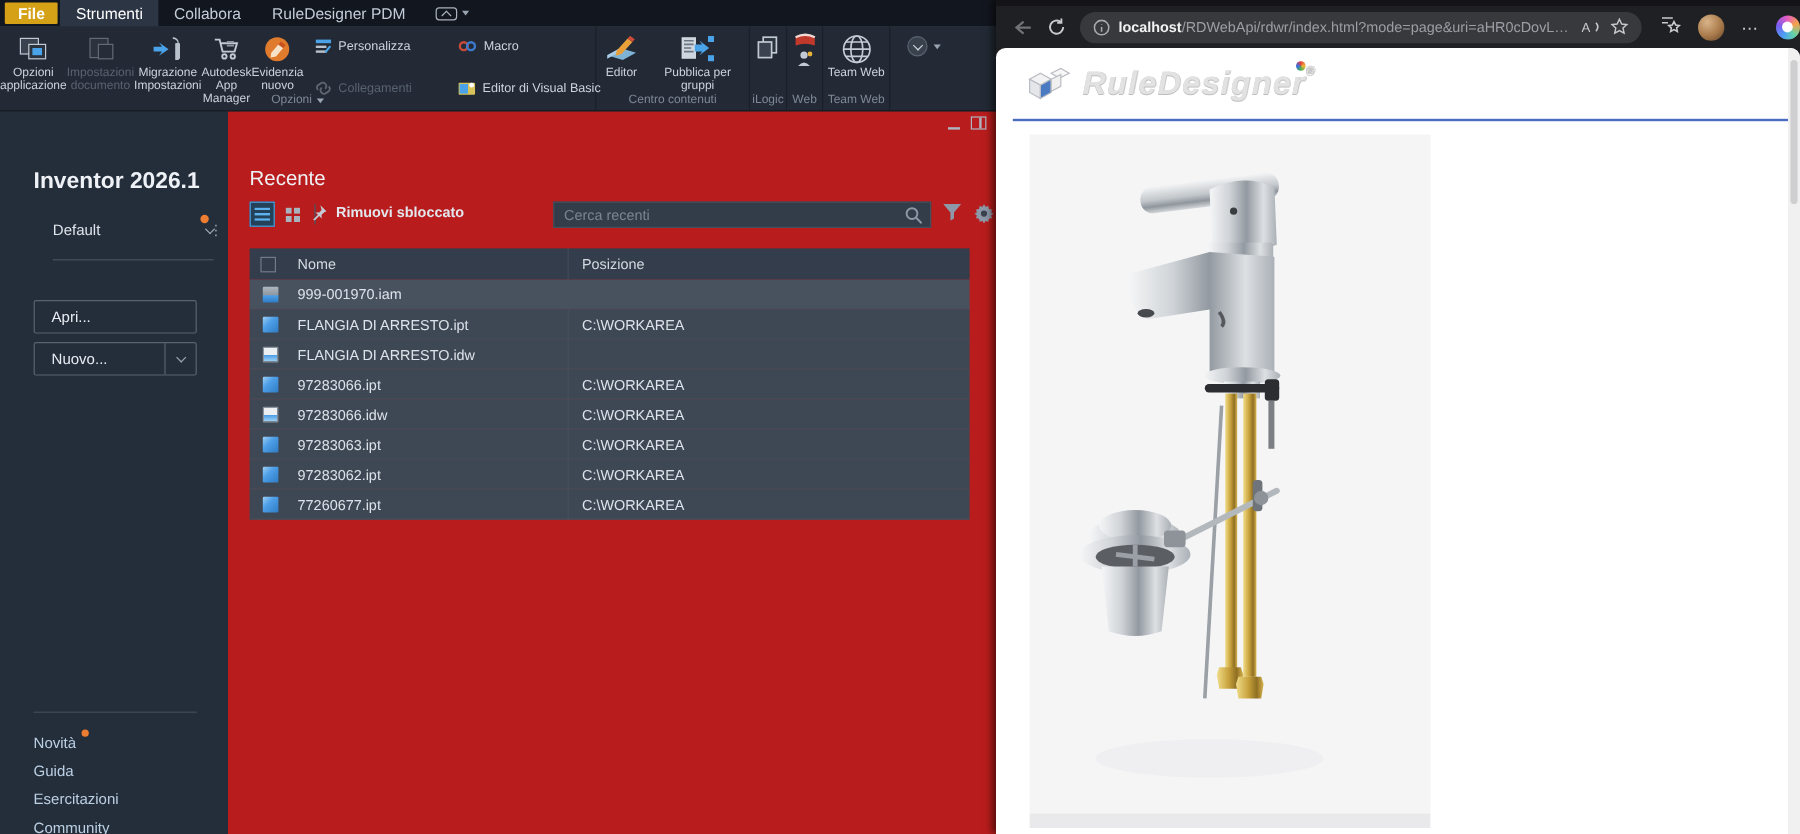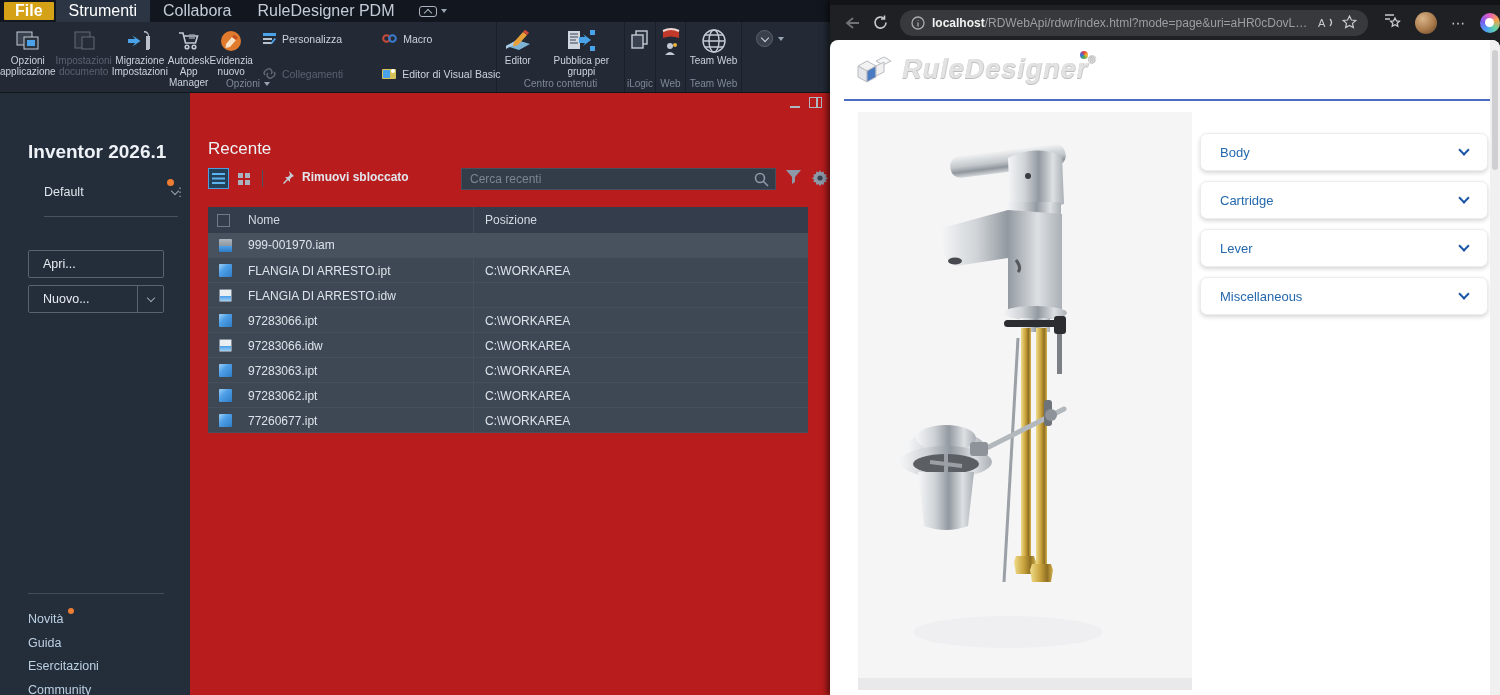--- a/index.html
+++ b/index.html
@@ -2,21 +2,21 @@
 <html><head>
 <meta charset="utf-8">
 <style>
   *{margin:0;padding:0;box-sizing:border-box;}
   body{font-family:"Liberation Sans",sans-serif;background:#000;}
   .stage{position:relative;width:1500px;height:695px;overflow:hidden;background:#3a424f;}
 
   
   .inv{position:absolute;left:0;top:0;width:830px;height:695px;background:#3a424f;}
   .tabbar{position:absolute;left:0;top:0;width:100%;height:22px;background:#12161e;display:flex;align-items:stretch;}
-  .tab{padding:0 13px;font-size:16px;color:#c3ccd8;display:flex;align-items:center;cursor:default;}
+  .tab{padding:0 13px;font-size:13px;color:#c3ccd8;display:flex;align-items:center;cursor:default;}
   .tab-file{background:#d4a117;color:#fff;font-weight:bold;margin:2px 2px 2px 4px;padding:0 11px;border-radius:1px;}
   .tab-active{background:#2b3544;color:#fff;}
   .ribbon-mini{margin-left:12px;display:flex;align-items:center;gap:4px;color:#aab3bf;}
   .mini-pill{width:18px;height:11px;border:1px solid #aab3bf;border-radius:3px;position:relative;}
   .mini-pill:after{content:"";position:absolute;left:5px;top:3px;width:5px;height:5px;border-left:1.5px solid #aab3bf;border-top:1.5px solid #aab3bf;transform:rotate(45deg);}
   .caret{display:inline-block;width:0;height:0;border-left:3.5px solid transparent;border-right:3.5px solid transparent;border-top:4px solid #9aa4b1;}
 
   .ribbon{position:absolute;left:0;top:22px;width:100%;height:71px;background:#232a35;border-bottom:1px solid #11151c;display:flex;}
   .rgroup{position:relative;height:100%;border-right:1px solid #1a202a;flex:0 0 auto;}
   .gcontent{display:flex;align-items:flex-start;padding-top:3px;height:54px;}
@@ -56,21 +56,21 @@
   .sb-link{position:relative;font-size:12.5px;color:#bcd0e4;margin-bottom:9.5px;cursor:default;width:max-content;}
   .badge-dot{position:absolute;right:-11px;top:-4px;width:6px;height:6px;border-radius:50%;background:#ed7d31;}
 
   .main{position:absolute;left:190px;top:0;right:0;bottom:0;background:#b91c1c;}
   .recent-title{position:absolute;left:18px;top:46px;font-size:17px;color:#eef1f5;}
   .toolbar{position:absolute;left:18px;top:74px;right:22px;height:24px;}
   .viewbtn{position:absolute;top:1px;width:21px;height:21px;display:flex;align-items:center;justify-content:center;border:1px solid transparent;}
   .vb-list{left:0;border-color:#4aa0e0;background:#24415a;}
   .vb-grid{left:25px;}
   .tsep{position:absolute;left:54px;top:3px;width:1px;height:17px;background:#4a5360;}
-  .pinitem{position:absolute;left:74px;top:3px;display:flex;align-items:flex-end;gap:7px;font-size:12px;color:#e2e7ee;font-weight:bold;}
+  .pinitem{position:absolute;left:52px;top:3px;display:flex;align-items:flex-end;gap:7px;font-size:12px;color:#e2e7ee;font-weight:bold;}
   .search{position:absolute;left:253px;top:1px;width:315px;height:22px;background:#333c49;border:1px solid #454f5d;display:flex;align-items:center;}
   .search input{flex:1;background:transparent;border:none;outline:none;color:#c6cdd7;font-size:12px;padding:0 8px;font-family:"Liberation Sans",sans-serif;}
   .search input::placeholder{color:#7a8594;}
   .ticon{position:absolute;top:3px;width:17px;height:17px;}
   .t-funnel{left:578px;}
   .t-gear{left:604px;}
 
   .table{position:absolute;left:18px;top:114px;width:600px;}
   .thead{height:26px;background:#333d4b;display:grid;grid-template-columns:40px 225px 1fr;align-items:center;font-size:12px;color:#d4dae2;}
   .thead .cbx{width:13px;height:13px;border:1px solid #707b8a;margin-left:9px;background:transparent;}
@@ -570,36 +570,18 @@
           <ellipse cx="88" cy="326" rx="30" ry="13" fill="url(#ch)"></ellipse>
           <ellipse cx="88" cy="350" rx="46" ry="16" fill="url(#ch)"></ellipse>
           <ellipse cx="88" cy="352" rx="33" ry="10" fill="#5b5e63"></ellipse>
           <path d="M88 342 l0 18 M72 350 l32 4" stroke="#9aa0a6" stroke-width="4"></path>
           <path d="M60 360 L116 360 110 414 Q88 422 66 414 Z" fill="url(#ch)"></path>
           <rect x="112" y="330" width="18" height="14" rx="3" fill="#8d9399"></rect>
           <rect x="0" y="566" width="334" height="12" fill="#e9e9eb"></rect>
         </svg>
       </div>
 
-      <div class="accordion">
-          <div class="acard">
-            <span class="alabel">Body</span>
-            <span class="achev"></span>
-          </div>
-          <div class="acard">
-            <span class="alabel">Cartridge</span>
-            <span class="achev"></span>
-          </div>
-          <div class="acard">
-            <span class="alabel">Lever</span>
-            <span class="achev"></span>
-          </div>
-          <div class="acard">
-            <span class="alabel">Miscellaneous</span>
-            <span class="achev"></span>
-          </div>
-        </div>
       <div class="pagescroll">
           <span class="thumb"></span>
         </div>
     </div>
   </div>
 </div>
 
 </body></html>

